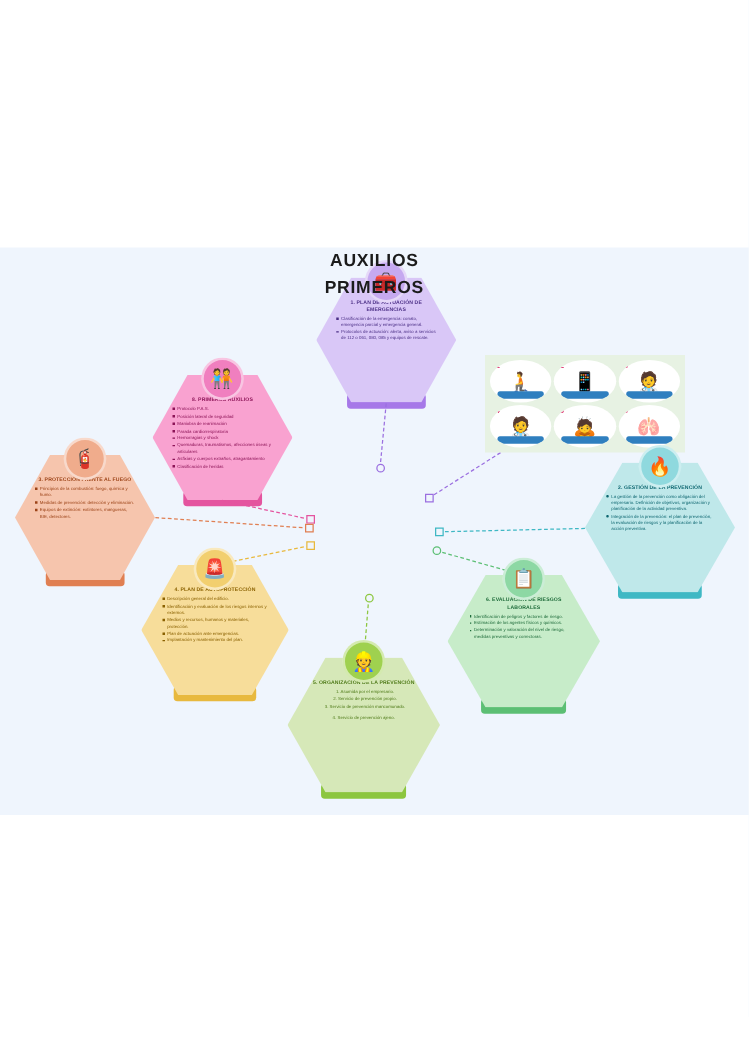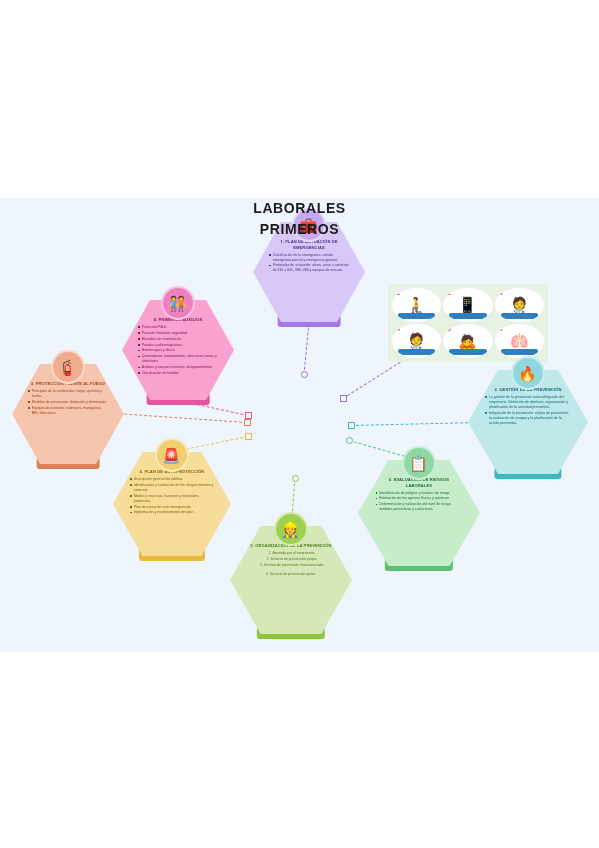--- a/index.html
+++ b/index.html
@@ -238,15 +238,15 @@
       <div class="conn" style="left: 349.031px; top: 242.175px; width: 72.7237px; transform: rotate(15.8192deg); border-top-color: rgb(92, 191, 116);"></div>
       <div class="endpt round" style="left: 346.031px; top: 239.175px; border-color: rgb(92, 191, 116);"></div>
       <div class="conn" style="left: 350.985px; top: 226.77px; width: 117.047px; transform: rotate(-1.35586deg); border-top-color: rgb(63, 184, 196);"></div>
       <div class="endpt" style="left: 347.985px; top: 223.77px; border-color: rgb(63, 184, 196);"></div>
       <div class="conn" style="left: 342.924px; top: 200.167px; width: 67.5701px; transform: rotate(-32.3609deg); border-top-color: rgb(155, 111, 224);"></div>
       <div class="endpt" style="left: 339.924px; top: 197.167px; border-color: rgb(155, 111, 224);"></div>
     </div>
 </div>
 
 <div id="center-title">
-  <div>LABORALES</div>
+  <div>AUXILIOS</div>
   <div>PRIMEROS</div>
 </div>
 
 </body></html>

